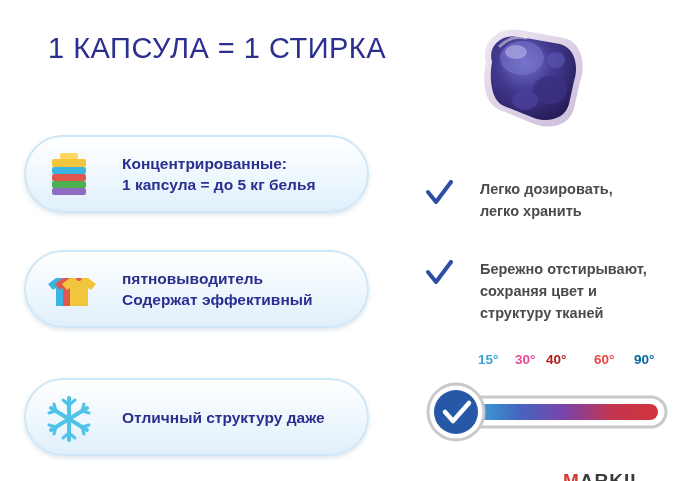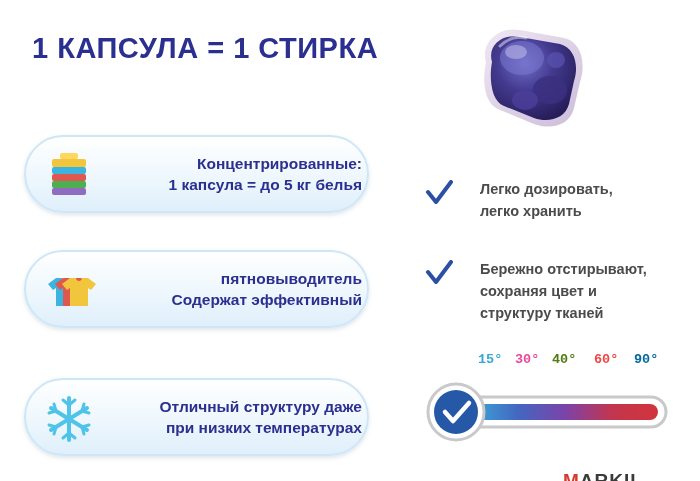--- a/index.html
+++ b/index.html
@@ -12,24 +12,24 @@
     width: 700px;
     height: 481px;
     background: #ffffff;
     overflow: hidden;
     font-family: "Liberation Sans", sans-serif;
   }
 
   
   #title {
     position: absolute;
-    left: 32px;
+    left: 48px;
     top: 32px;
     font-size: 29px;
-    font-weight: bold;
+    font-weight: normal;
     letter-spacing: 0.5px;
     color: #2b2f8f;
     white-space: nowrap;
   }
 
   
   #capsule-wrap {
     position: absolute;
     left: 470px;
     top: 16px;
@@ -58,32 +58,31 @@
     left: 14px;
     top: 10px;
     width: 58px;
     height: 58px;
     display: flex;
     align-items: center;
     justify-content: center;
   }
   .pill-text {
     position: absolute;
-    left: 88px;
+    left: 96px;
     top: 0;
     height: 74px;
     width: 248px;
     display: flex;
     flex-direction: column;
     justify-content: center;
     color: #2b2f8f;
     font-size: 15.5px;
     font-weight: bold;
     line-height: 21px;
-    align-items: flex-end;
   }
   .pill-text .ln { display: block; white-space: nowrap; }
 
   
   .check-item {
     position: absolute;
     left: 425px;
   }
   .check-item .tick {
     position: absolute;
@@ -120,21 +119,20 @@
     top: 0;
     width: 200px;
     height: 22px;
   }
   .temp-labels span {
     position: absolute;
     top: 0;
     font-size: 13.5px;
     font-weight: bold;
     white-space: nowrap;
-    font-family: Liberation Mono, monospace;
   }
 
   
   #watermark {
     position: absolute;
     left: 563px;
     top: 447px;
     font-size: 19px;
     font-weight: bold;
     letter-spacing: 1px;
@@ -229,21 +227,20 @@
           <line x1="40" y1="35" x2="47" y2="33"></line>
           <line x1="40" y1="19" x2="42" y2="12"></line>
           <line x1="40" y1="19" x2="47" y2="21"></line>
           <line x1="14" y1="35" x2="12" y2="42"></line>
           <line x1="14" y1="35" x2="7" y2="33"></line>
         </g>
       </svg>
     </div>
     <div class="pill-text">
       <span class="ln">Отличный структуру даже</span>
-      <span class="ln">при низких температурах</span>
     </div>
   </div>
 
   <div class="check-item" id="check-1">
     <span class="tick">
       <svg width="28" height="28" viewBox="0 0 28 28">
         <path d="M3,12 L11,22 L26,2" stroke="#2b4fa2" stroke-width="4" fill="none" stroke-linecap="round" stroke-linejoin="round"></path>
       </svg>
     </span>
     <div class="ctext">
@@ -262,21 +259,21 @@
       <span class="ln">Бережно отстирывают,</span>
       <span class="ln">сохраняя цвет и</span>
       <span class="ln">структуру тканей</span>
     </div>
   </div>
 
   <div id="thermo">
     <div class="temp-labels">
       <span style="left:0px;   color:#3aa6d8;">15°</span>
       <span style="left:37px;  color:#ec4899;">30°</span>
-      <span style="left:74px;  color:#4d7c0f;">40°</span>
+      <span style="left:68px;  color:#b91c1c;">40°</span>
       <span style="left:116px; color:#ef4444;">60°</span>
       <span style="left:156px; color:#0369a1;text-align:center;">90°</span>
     </div>
     <svg width="260" height="80" viewBox="0 0 260 80" style="position:absolute; left:0; top:25px;">
       <defs>
         <linearGradient id="tempGrad" x1="0" y1="0" x2="1" y2="0">
           <stop offset="0%" stop-color="#3aa6d8"></stop>
           <stop offset="25%" stop-color="#4466c0"></stop>
           <stop offset="50%" stop-color="#7b43a8"></stop>
           <stop offset="75%" stop-color="#c2364f"></stop>

